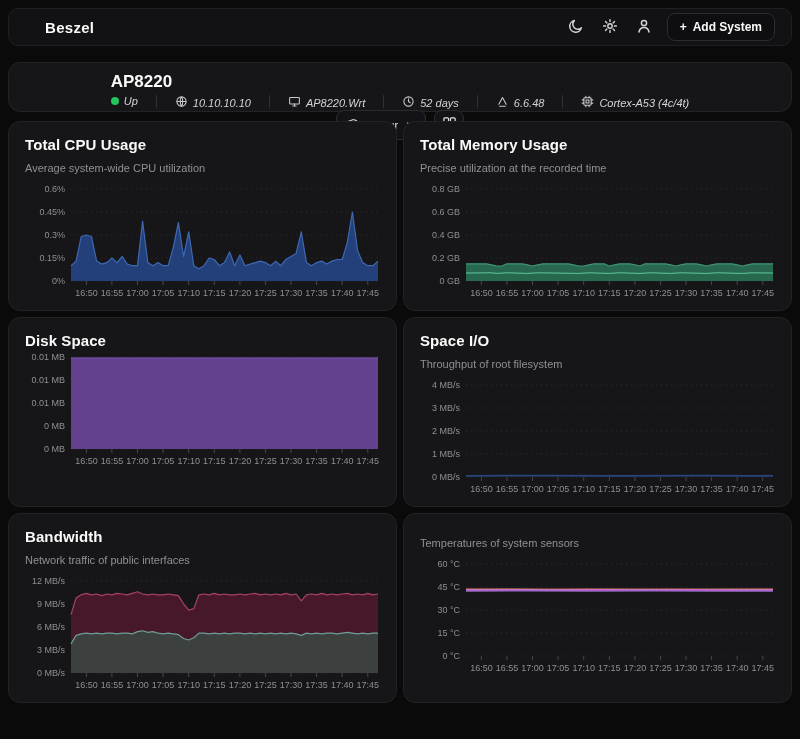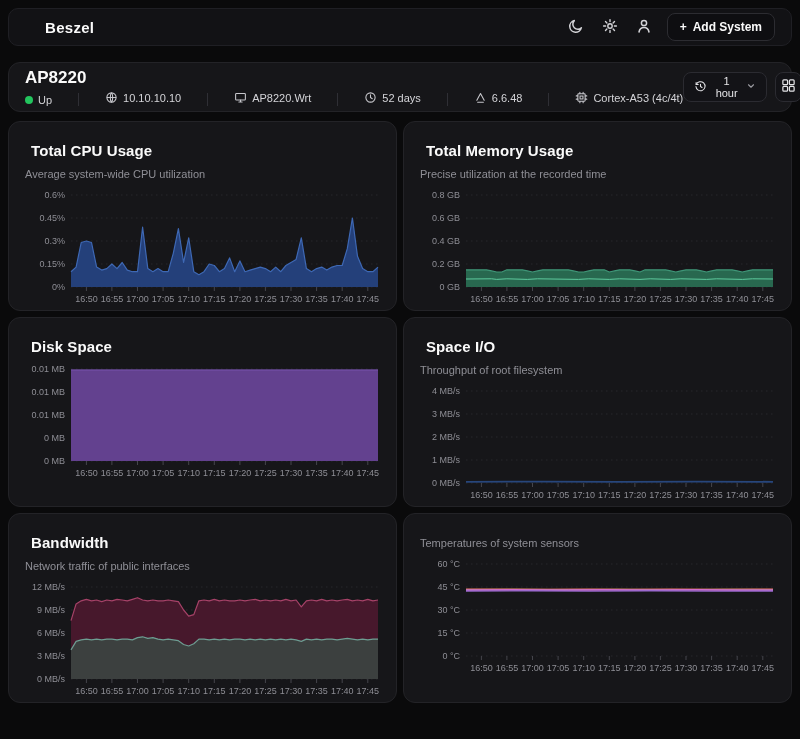--- a/index.html
+++ b/index.html
@@ -17,38 +17,38 @@
   .logo{font-weight:bold;font-size:15px;letter-spacing:.3px;margin-left:20px;}
   .topbar-right{display:flex;align-items:center;gap:12px;}
   .iconbtn{background:none;border:none;color:#d4d4d8;width:22px;height:22px;
     display:flex;align-items:center;justify-content:center;cursor:pointer;padding:0;}
   .add-btn{display:flex;align-items:center;gap:6px;background:#0e0e11;color:#fafafa;
     border:1px solid #2c2c31;border-radius:8px;height:28px;padding:0 12px;
     font-size:12px;font-weight:bold;cursor:pointer;font-family:inherit;}
   .syscard{
     background:#161619;border:1px solid #232327;border-radius:12px;
     padding:10px 16px;display:flex;justify-content:space-between;align-items:center;
-    margin-bottom:9px;box-sizing:border-box;height:50px;
+    margin-bottom:9px;box-sizing:border-box;height:50px;flex-direction:column;
   }
   .sysname{font-size:17px;font-weight:bold;margin:0 0 5px;line-height:1;}
-  .sysmeta{display:flex;align-items:flex-end;gap:26px;font-size:11px;color:#d4d4d8;}
+  .sysmeta{display:flex;align-items:flex-start;gap:18px;font-size:11px;color:#d4d4d8;font-style:italic;}
   .meta-item{display:flex;align-items:center;gap:5px;white-space:nowrap;}
   .meta-item svg{color:#c8c8cd;}
   .sep{width:1px;height:13px;background:#2f2f35;}
   .dot{width:8px;height:8px;border-radius:50%;}
   .sys-right{display:flex;gap:8px;align-items:center;}
   .select{display:flex;align-items:center;gap:7px;border:1px solid #2b2b31;background:#131317;
     border-radius:8px;height:30px;padding:0 10px;font-size:11px;color:#e4e4e7;cursor:pointer;
     font-family:inherit;}
   .gridbtn{width:30px;height:30px;border:1px solid #2b2b31;background:#131317;border-radius:8px;
     display:flex;align-items:center;justify-content:center;color:#e4e4e7;cursor:pointer;padding:0;}
   .grid{display:grid;grid-template-columns:1fr 1fr;gap:6px;}
   .card{background:#161619;border:1px solid #232327;border-radius:12px;
     padding:14px 16px 6px;height:190px;box-sizing:border-box;}
-  .card h2{margin:6px;font-size:15px;font-weight:bold;letter-spacing:.1px;}
+  .card h2{margin:0;font-size:15px;font-weight:bold;letter-spacing:.1px;}
   .card .sub{margin:9px 0 7px;font-size:11px;color:#8f8f96;}
   .chart{width:100%;height:132px;}
 </style>
 </head>
 <body>
 
 <header class="topbar">
   <div class="logo">Beszel</div>
   <div class="topbar-right">
     <button class="iconbtn">

